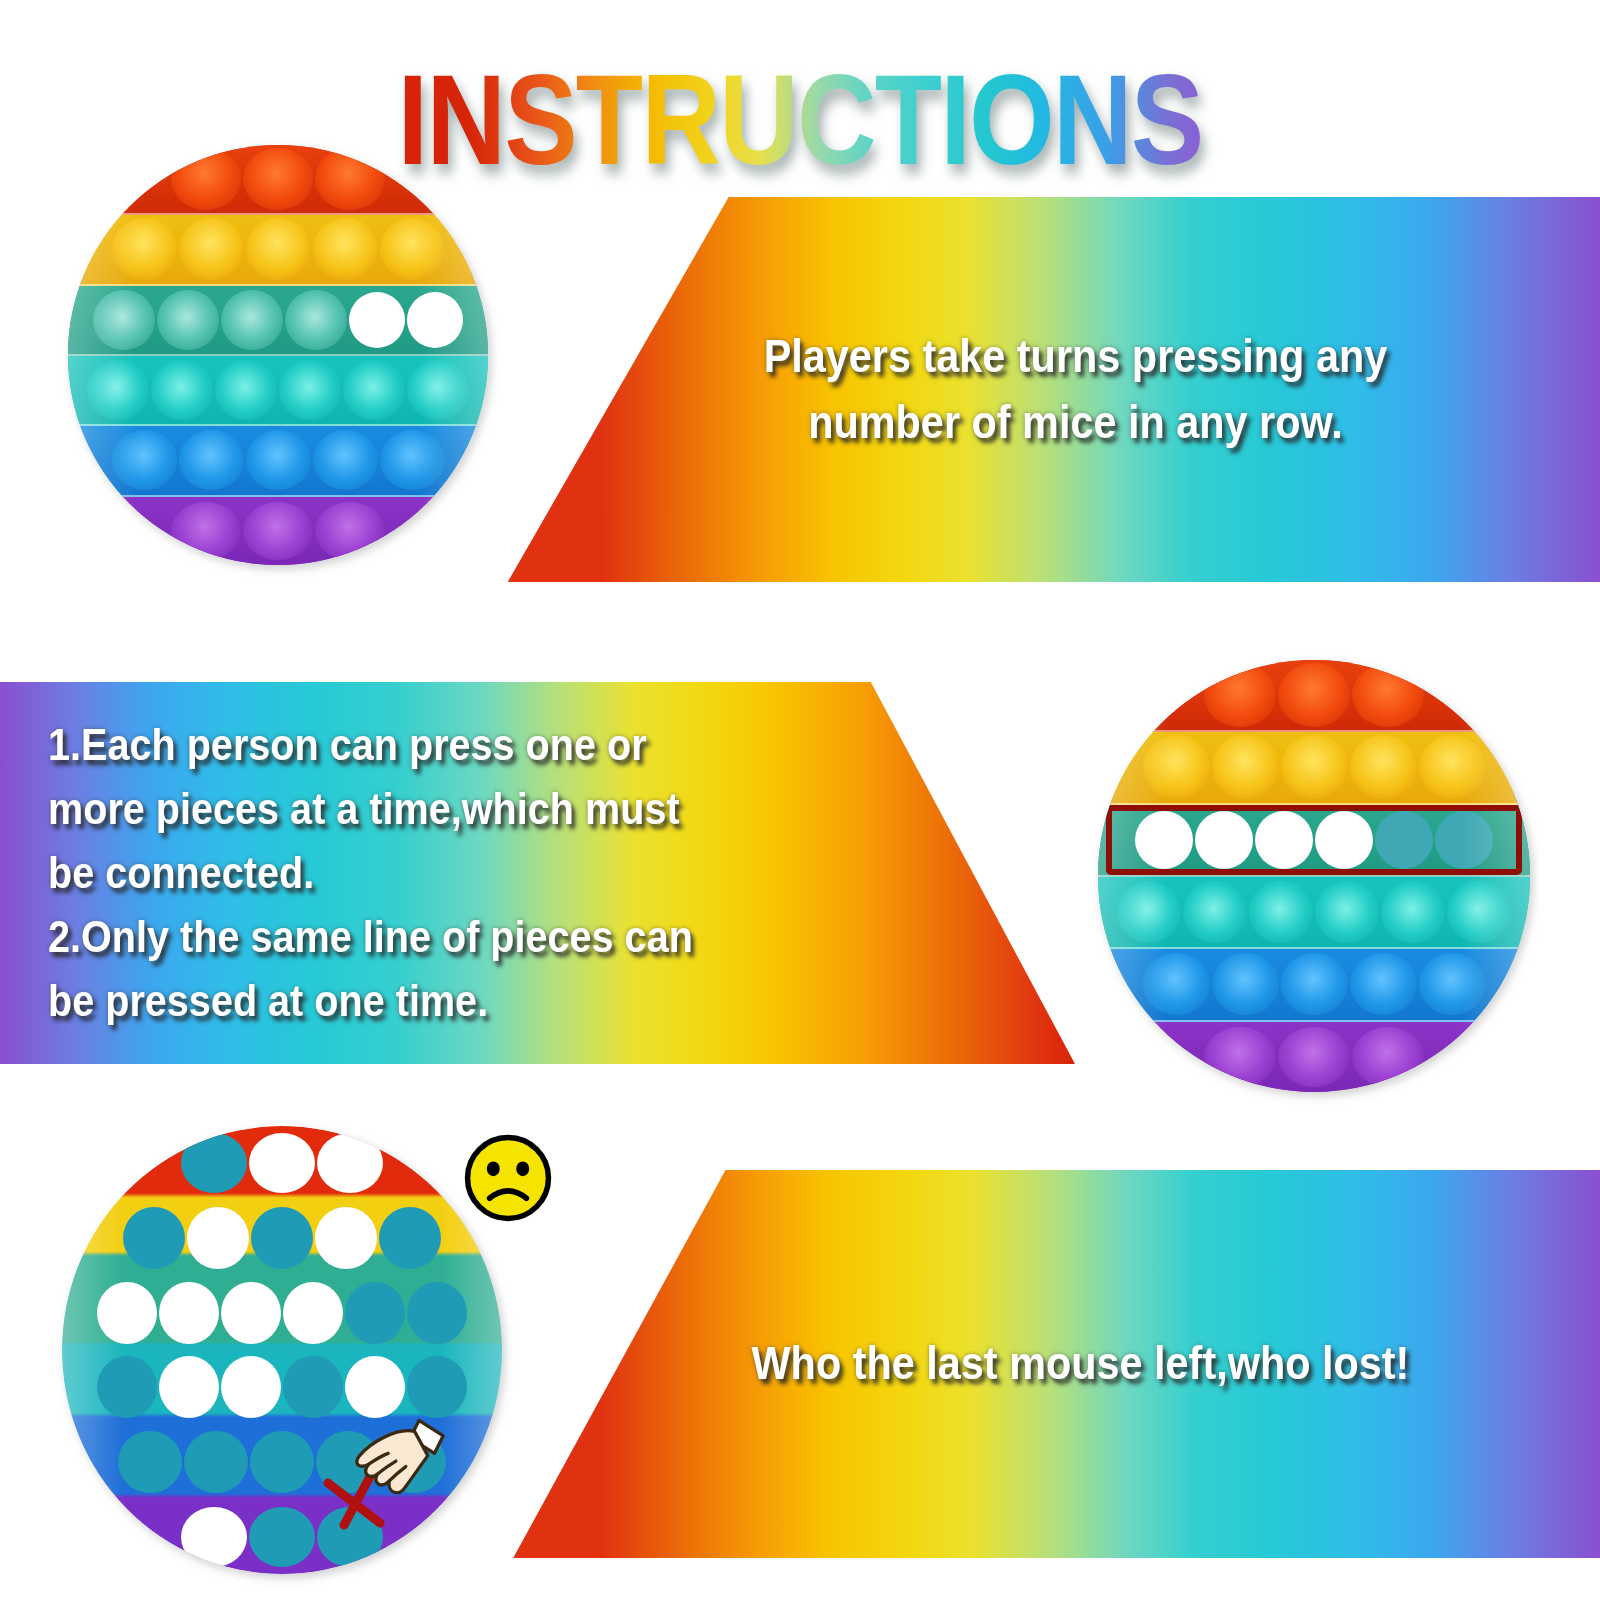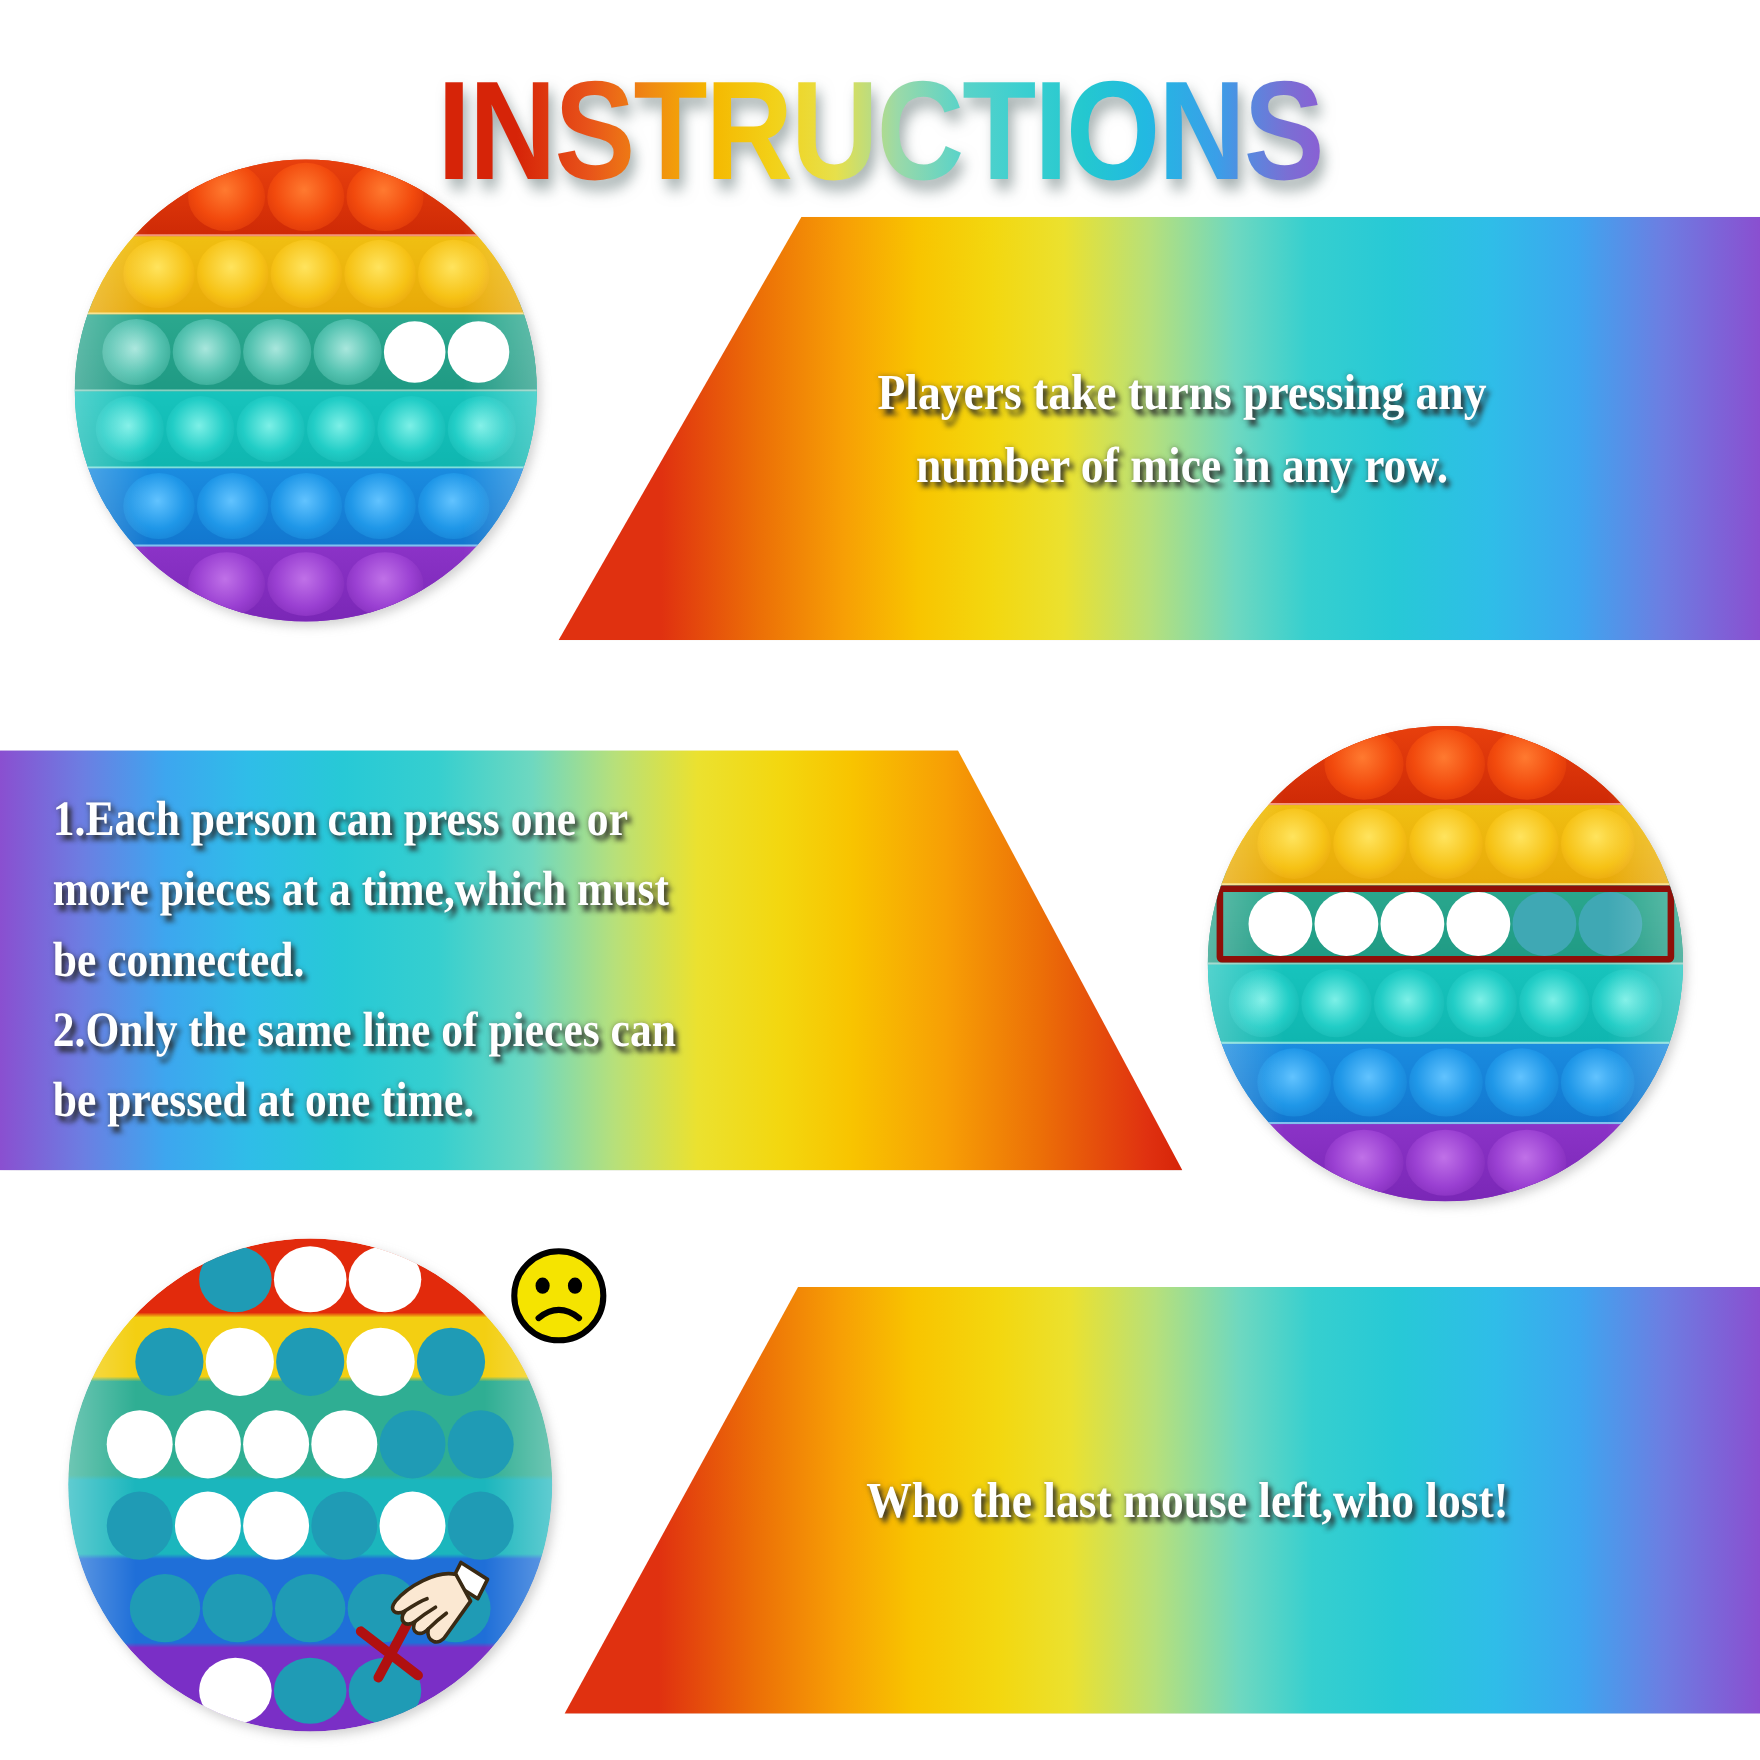--- a/index.html
+++ b/index.html
@@ -38,21 +38,20 @@
     white-space:nowrap;
   }
 
   
   .banner{
     position:absolute;
     box-sizing:border-box;
     display:flex;
     align-items:center;
     filter:drop-shadow(6px 9px 9px rgba(80,80,80,0.45));
-    font-family:Liberation Serif, serif;
   }
   .banner .btext{
     color:#ffffff;
     font-weight:bold;
     line-height:1.42;
     text-shadow:
        4px 5px 5px rgba(40,40,40,0.85),
        0 0 5px rgba(60,60,60,0.5);
     transform:scaleX(0.88);
     transform-origin:left center;

